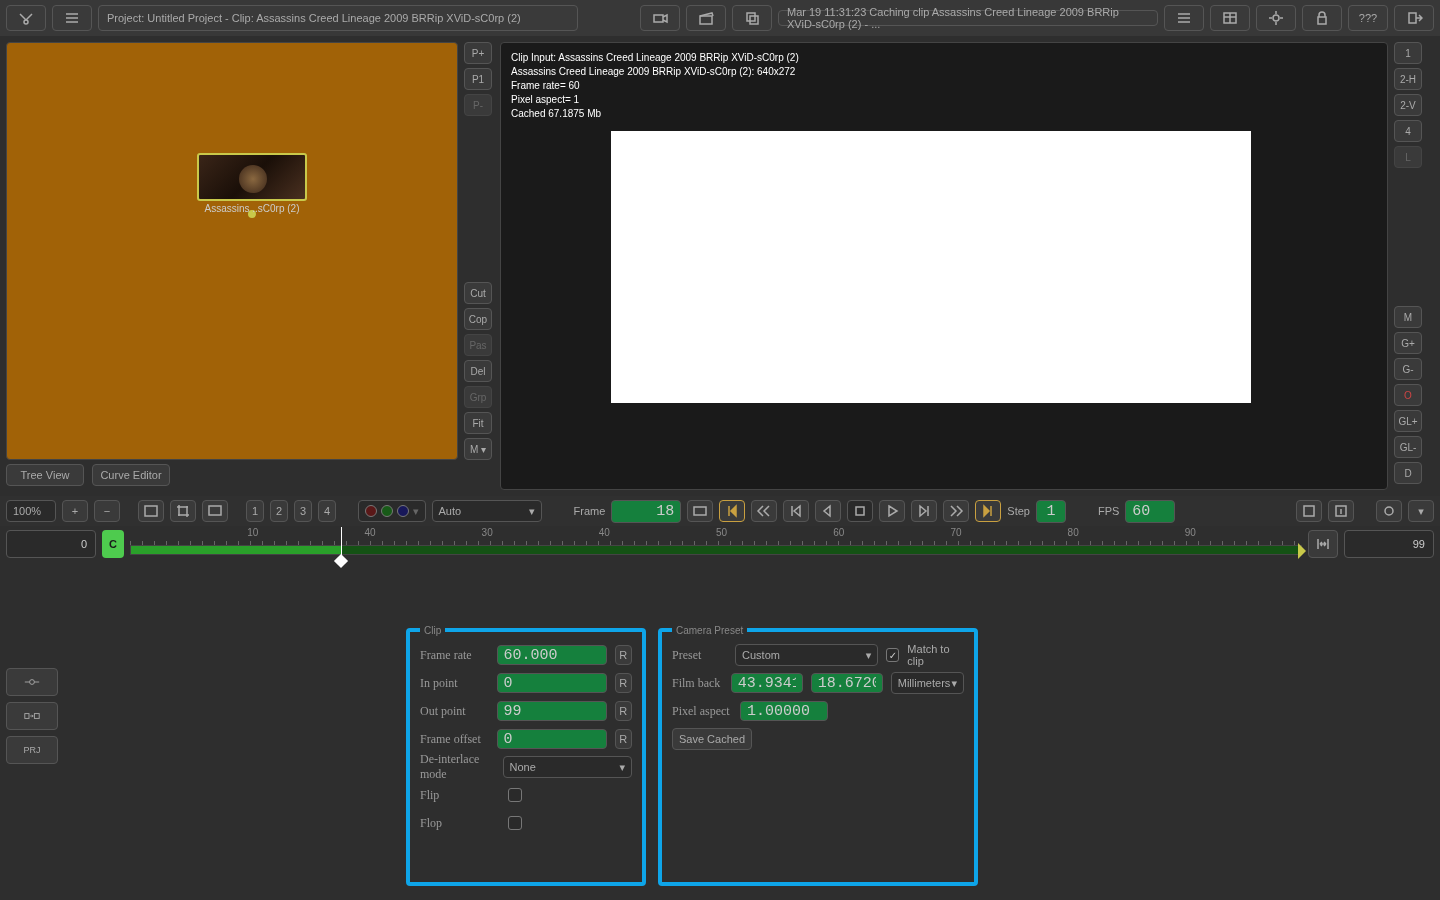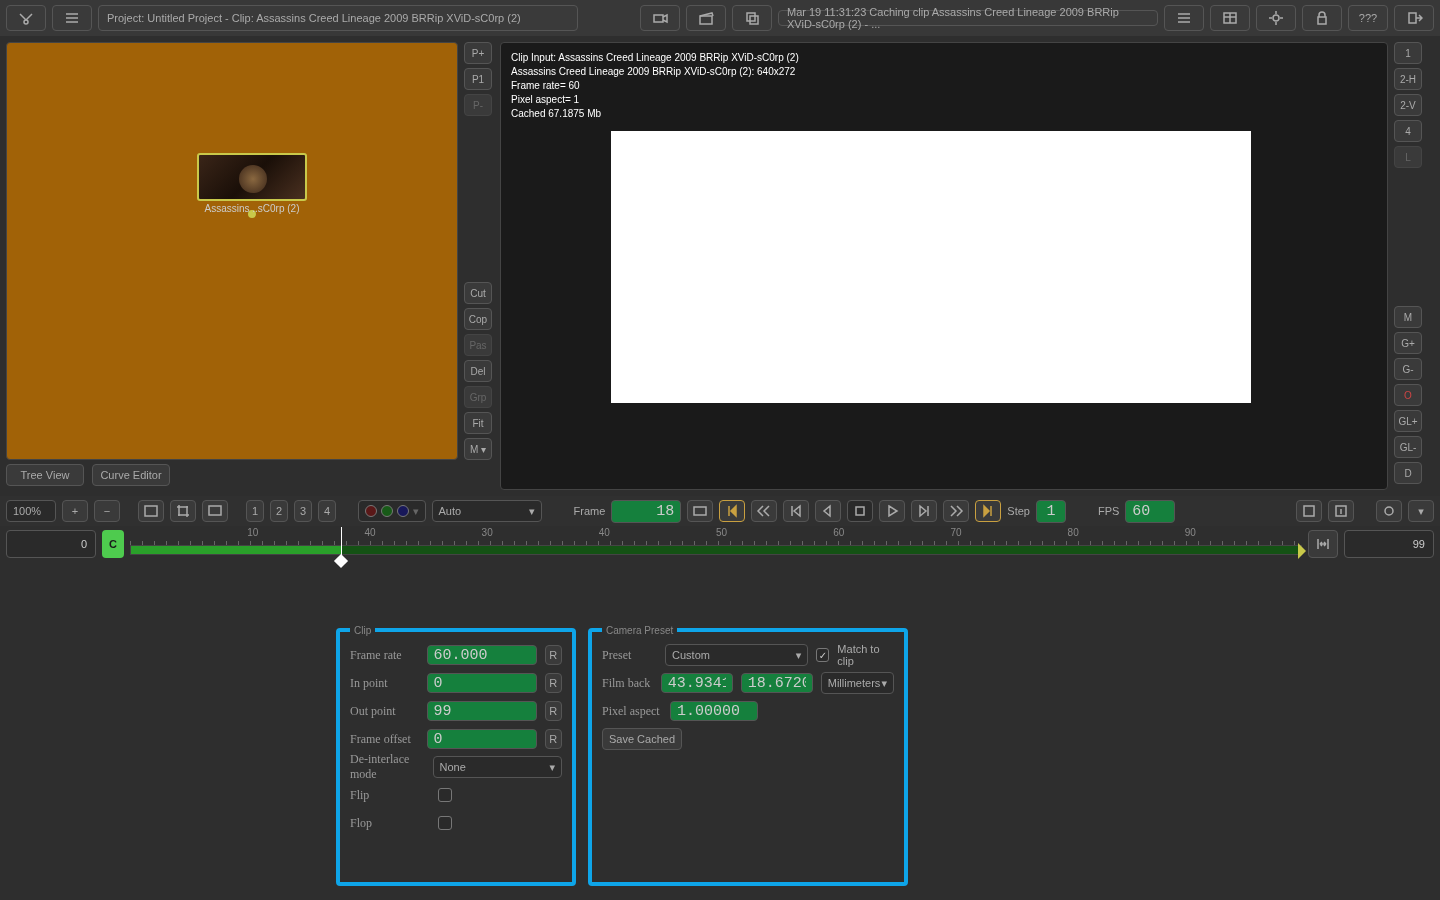--- a/index.html
+++ b/index.html
@@ -338,20 +338,38 @@
   </div>
   <div class="btn" style="width:30px;height:28px">
       <svg>
         <path d="M4 4v10M14 4v10M6 9h6M6 9l2-2M6 9l2 2M12 9l-2-2M12 9l-2 2"></path>
       </svg>
     </div>
   <div class="tl-num">99</div>
 </div>
 
 <div class="bottom">
+  <div class="icon-col">
+    <div class="btn">
+        <svg viewBox="0 0 30 18">
+          <circle cx="15" cy="9" r="4"></circle>
+          <path d="M3 9h8M19 9h8"></path>
+        </svg>
+      </div>
+    <div class="btn">
+        <svg viewBox="0 0 30 18">
+          <rect x="3" y="5" width="7" height="8"></rect>
+          <path d="M12 9h5l-2-2M17 9l-2 2"></path>
+          <rect x="19" y="5" width="8" height="8"></rect>
+        </svg>
+      </div>
+    <div class="btn" style="font-size:9px">
+        <span>PRJ</span>
+      </div>
+  </div>
 
   <div class="params">
     <div class="fieldset" style="width:240px">
       <div class="legend">Clip</div>
       <div class="row">
           <label>Frame rate</label>
           <input class="input" value="60.000" style="">
           <div class="btn rbtn">R</div>
         </div>
       <div class="row">

